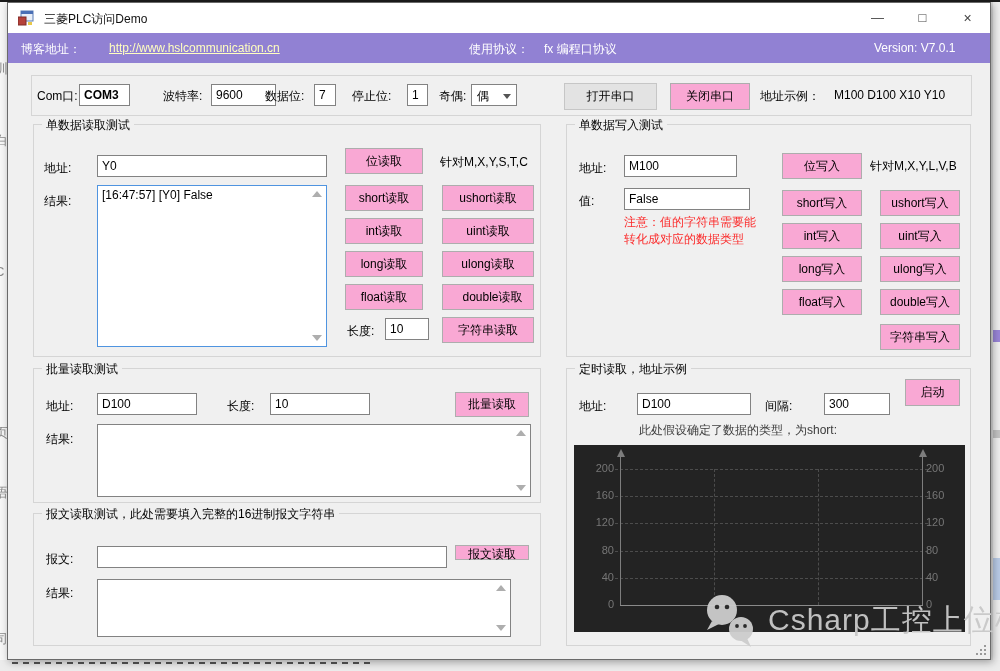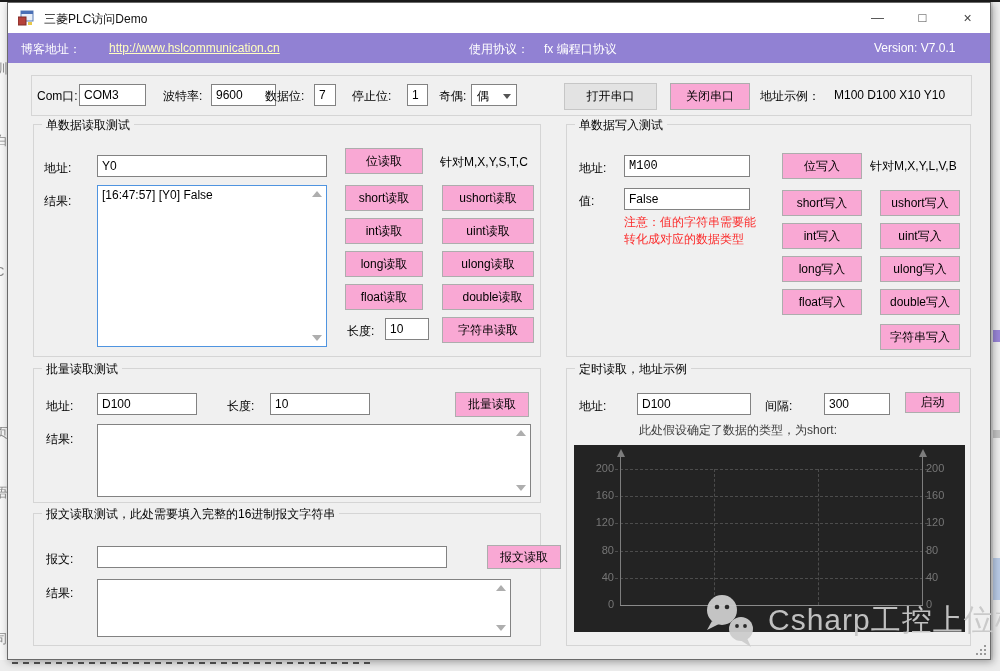--- a/index.html
+++ b/index.html
@@ -101,21 +101,21 @@
     <div class="banner">
       <span style="left:13px">博客地址：</span>
       <span class="link" style="left:101px">http://www.hslcommunication.cn</span>
       <span style="left:461px">使用协议：</span>
       <span style="left:536px">fx 编程口协议</span>
       <span style="left:866px">Version: V7.0.1</span>
     </div>
 
     <div class="gb" style="left:23px;top:72px;width:941px;height:41px;">
       <span class="lbl" style="left:5px;top:12px;">Com口:</span>
-      <input class="inp" style="left: 47px; top: 8px; width: 67px;" value="COM3">
+      <input class="inp" style="left: 47px; top: 8px; width: 51px; font-weight: bold;" value="COM3">
       <span class="lbl" style="left:131px;top:12px;">波特率:</span>
       <input class="inp" style="left: 179px; top: 8px; width: 65px;" value="9600">
       <span class="lbl" style="left:233px;top:12px;">数据位:</span>
       <input class="inp" style="left: 282px; top: 8px; width: 22px;" value="7">
       <span class="lbl" style="left:320px;top:12px;">停止位:</span>
       <input class="inp" style="left: 375px; top: 8px; width: 21px;" value="1">
       <span class="lbl" style="left:407px;top:12px;">奇偶:</span>
       <div class="sel" style="left:439px;top:8px;width:46px;">
         <span>偶</span>
         <i class="chev"></i>
@@ -147,21 +147,21 @@
       <button class="btn" style="left:311px;top:159px;width:78px;">float读取</button>
       <button class="btn" style="left:408px;top:159px;width:92px;padding-left:9px;">double读取</button>
       <span class="lbl" style="left:313px;top:198px;">长度:</span>
       <input class="inp" style="left: 351px; top: 193px; width: 44px;" value="10">
       <button class="btn" style="left:408px;top:192px;width:92px;">字符串读取</button>
     </div>
 
     <div class="gb" style="left:558px;top:121px;width:405px;height:233px;">
       <span class="gb-title">单数据写入测试</span>
       <span class="lbl" style="left:12px;top:35px;">地址:</span>
-      <input class="inp" style="left: 57px; top: 30px; width: 126px; font-family: Liberation Mono, monospace;" value="M100">
+      <input class="inp" style="left: 57px; top: 30px; width: 113px;" value="M100">
       <span class="lbl" style="left:12px;top:68px;">值:</span>
       <input class="inp" style="left: 57px; top: 63px; width: 126px;" value="False">
       <span class="note" style="left:57px;top:89px;">注意：值的字符串需要能</span>
       <span class="note" style="left:57px;top:106px;">转化成对应的数据类型</span>
       <button class="btn" style="left:215px;top:28px;width:80px;">位写入</button>
       <span class="lbl" style="left:303px;top:33px;">针对M,X,Y,L,V,B</span>
       <button class="btn" style="left:215px;top:65px;width:80px;">short写入</button>
       <button class="btn" style="left:313px;top:65px;width:80px;">ushort写入</button>
       <button class="btn" style="left:215px;top:98px;width:80px;">int写入</button>
       <button class="btn" style="left:313px;top:98px;width:80px;">uint写入</button>
@@ -184,36 +184,36 @@
         <textarea class="ta" style=""></textarea>
         <i class="sarr up"></i>
         <i class="sarr dn"></i>
       </div>
     </div>
 
     <div class="gb" style="left:25px;top:510px;width:508px;height:133px;">
       <span class="gb-title">报文读取测试，此处需要填入完整的16进制报文字符串</span>
       <span class="lbl" style="left:12px;top:37px;">报文:</span>
       <input class="inp" style="left: 63px; top: 32px; width: 350px;" value="">
-      <button class="btn" style="left:421px;top:31px;width:74px;height:24px;margin-left:32px;">报文读取</button>
+      <button class="btn" style="left:421px;top:31px;width:74px;height:15px;">报文读取</button>
       <span class="lbl" style="left:12px;top:71px;">结果:</span>
       <div class="ta-wrap" style="left:63px;top:65px;width:414px;height:58px;">
         <textarea class="ta" style=""></textarea>
         <i class="sarr up"></i>
         <i class="sarr dn"></i>
       </div>
     </div>
 
     <div class="gb" style="left:558px;top:365px;width:405px;height:278px;">
       <span class="gb-title">定时读取，地址示例</span>
       <span class="lbl" style="left:12px;top:29px;">地址:</span>
       <input class="inp" style="left: 70px; top: 24px; width: 114px;" value="D100">
       <span class="lbl" style="left:198px;top:29px;">间隔:</span>
       <input class="inp" style="left: 257px; top: 24px; width: 66px;" value="300">
-      <button class="btn" style="left:338px;top:23px;width:55px;height:21px;">启动</button>
+      <button class="btn" style="left:338px;top:10px;width:55px;height:27px;">启动</button>
       <span class="lbl" style="left:72px;top:53px;color:#3c3c3c;">此处假设确定了数据的类型，为short:</span>
 
       <div class="chart">
         <div class="gridh" style="top:24px;"></div>
         <div class="gridh" style="top:51px;"></div>
         <div class="gridh" style="top:78px;"></div>
         <div class="gridh" style="top:106px;"></div>
         <div class="gridh" style="top:133px;"></div>
         <div class="gridv" style="left:140px;"></div>
         <div class="gridv" style="left:244px;"></div>

